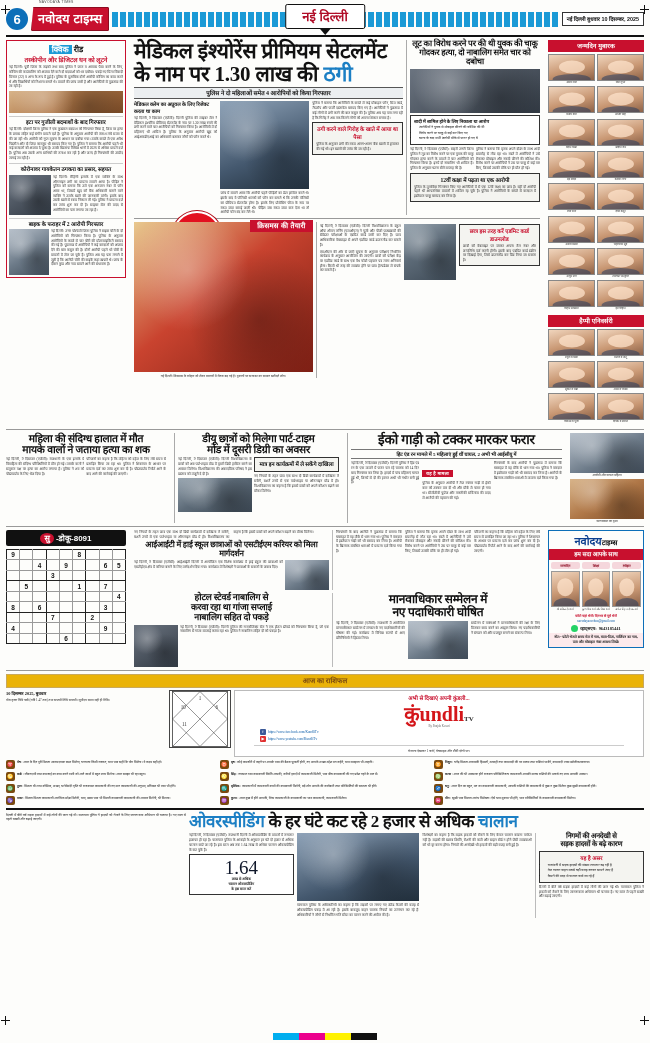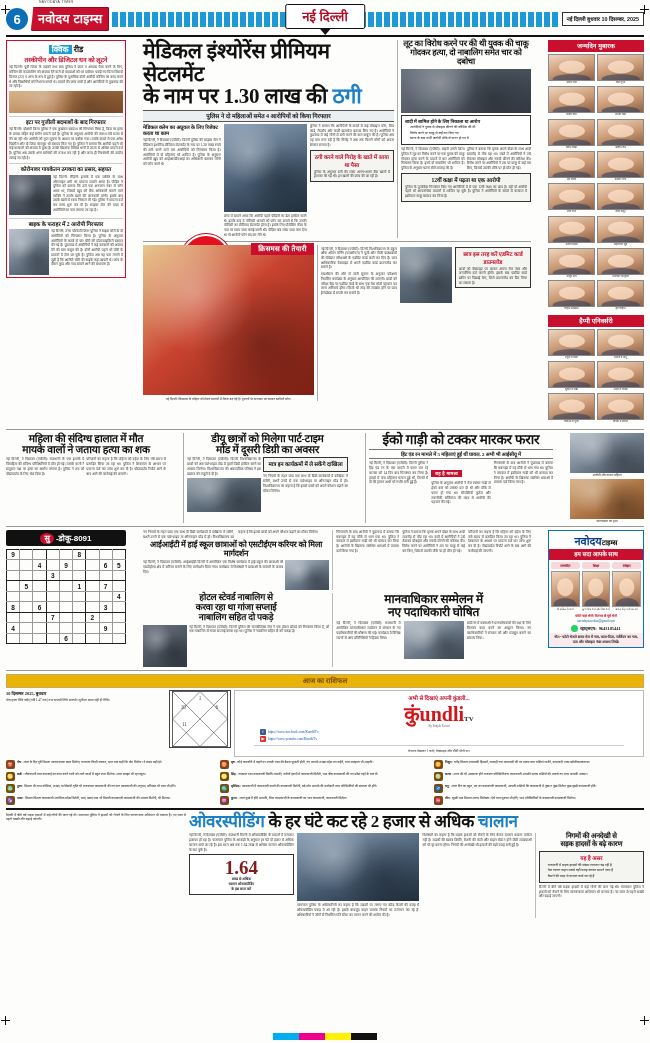--- a/index.html
+++ b/index.html
@@ -68,21 +68,21 @@
     border-left:6px solid transparent; border-right:6px solid transparent;
     border-top:7px solid #111;
   }
   .dateline {
     border: 1px solid #333; background:#fff; font-size: 5.4px; padding: 2px 4px;
     white-space: nowrap; flex: 0 0 auto; font-family: "Liberation Sans", sans-serif;
     font-weight: bold; color:#111;
   }
 
   
-  .grid { display: flex; gap: 17px; }
+  .grid { display: flex; gap: 8px; }
   .col-left  { width: 120px; flex: 0 0 120px; }
   .col-mid   { flex: 1 1 auto; }
   .col-right { width: 96px; flex: 0 0 96px; }
 
   hr.rule { border: none; border-top: 1px solid #999; margin: 3px 0; }
 
   
   .hl {
     font-weight: bold; color: #111; line-height: 1.08;
     font-family: "Liberation Serif", serif; letter-spacing: -.2px;
@@ -259,21 +259,21 @@
 
   
   .bottom-band { margin-top:3px; border-top:2px solid #111; padding-top:3px; }
   .big-hl {
     font-size: 17px; font-weight: bold; color:#111; line-height:1.05; letter-spacing:-.3px;
   }
   .big-hl .blue { color:#1b7fc4; }
   .stat-card {
     border:1px solid #333; padding:3px; text-align:center; background:#fff;
   }
-  .stat-num { font-size:19px; font-weight:bold; color:#7f1d1d; line-height:1; }
+  .stat-num { font-size:19px; font-weight:normal; color:#0f172a; line-height:1; }
   .stat-cap { font-size:3.6px; color:#111; line-height:1.3; font-weight:bold; }
 
   .flex { display:flex; }
   .gap2 { gap:2px; } .gap3 { gap:3px; }
   .mt2{margin-top:2px}.mt3{margin-top:3px}
 </style>
 </head>
 <body>
 
 <div class="page">

